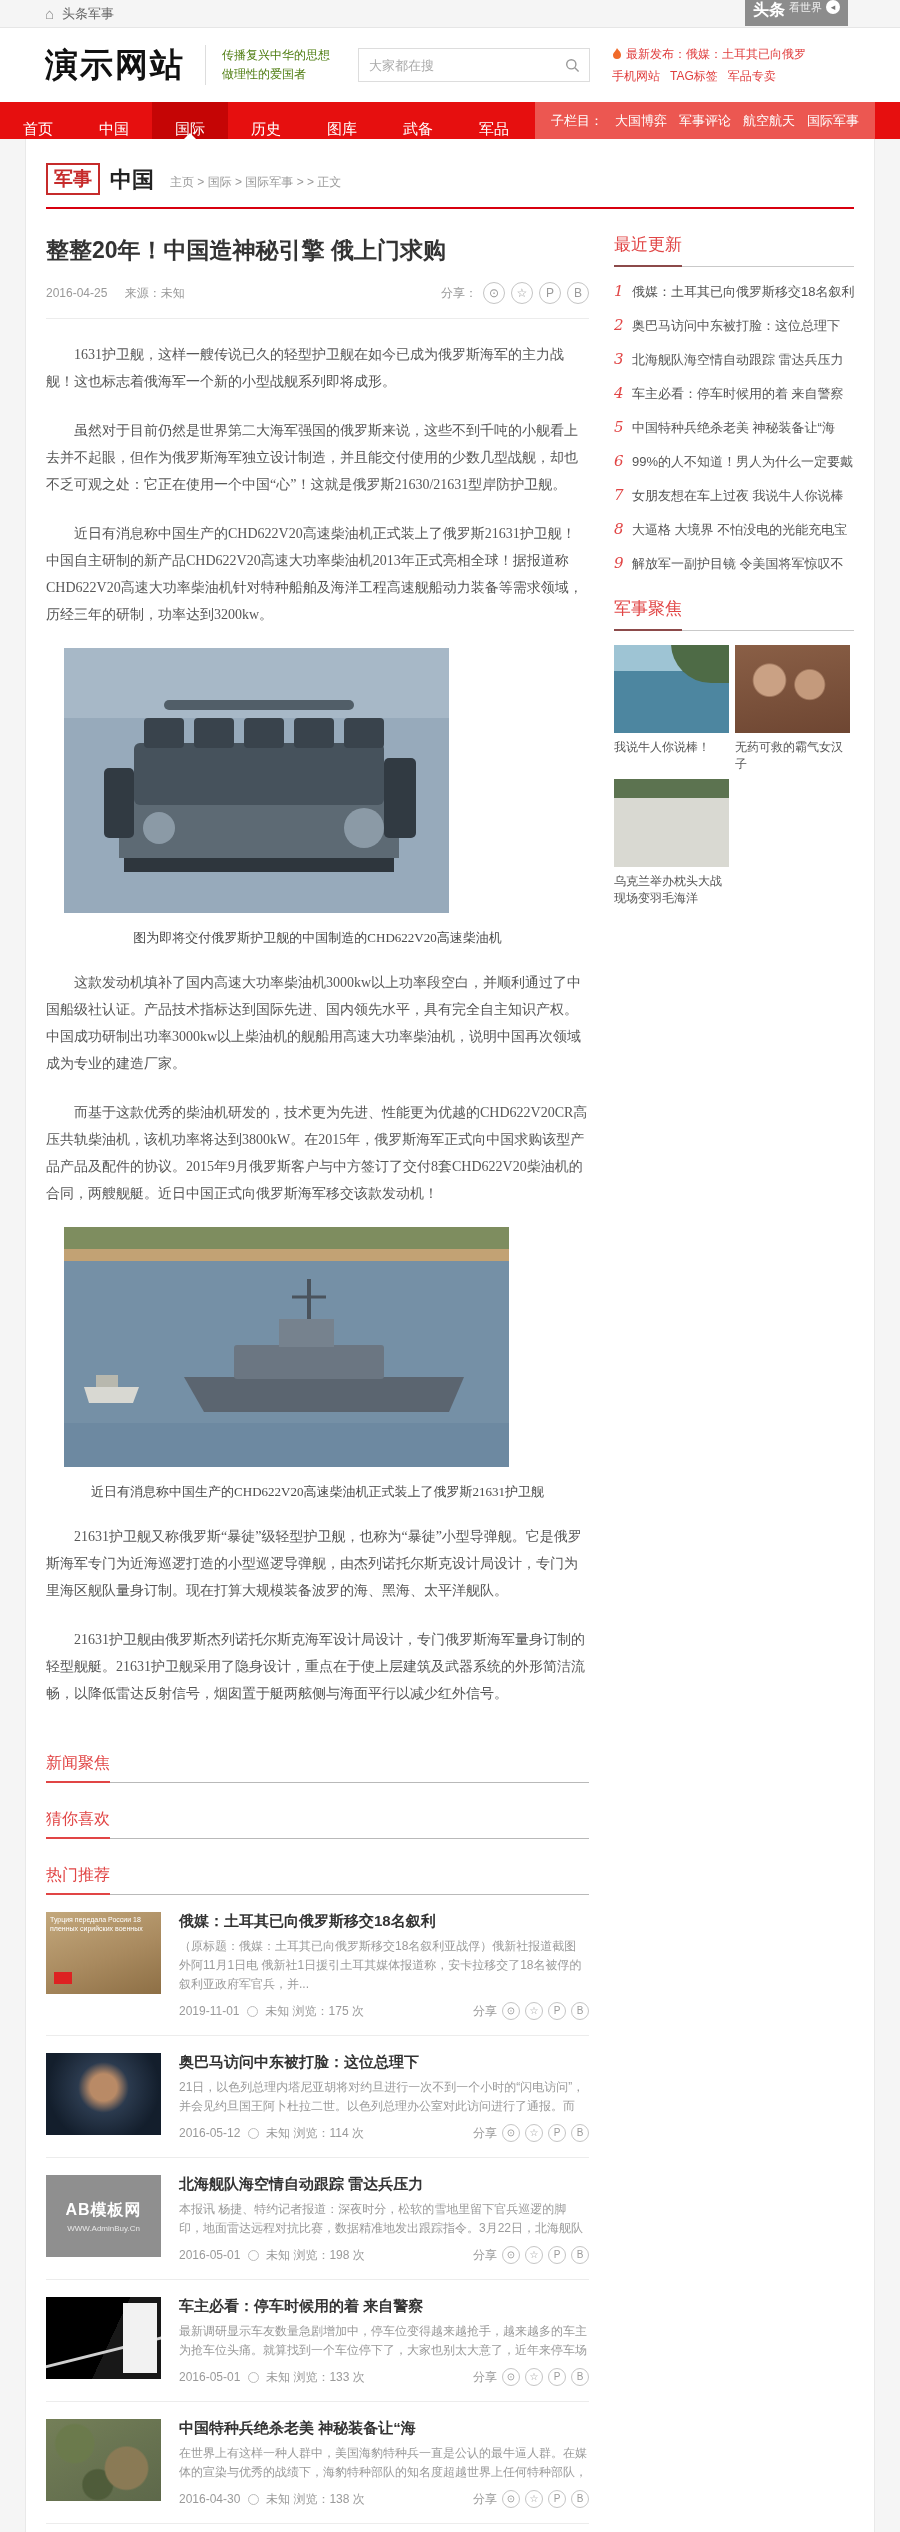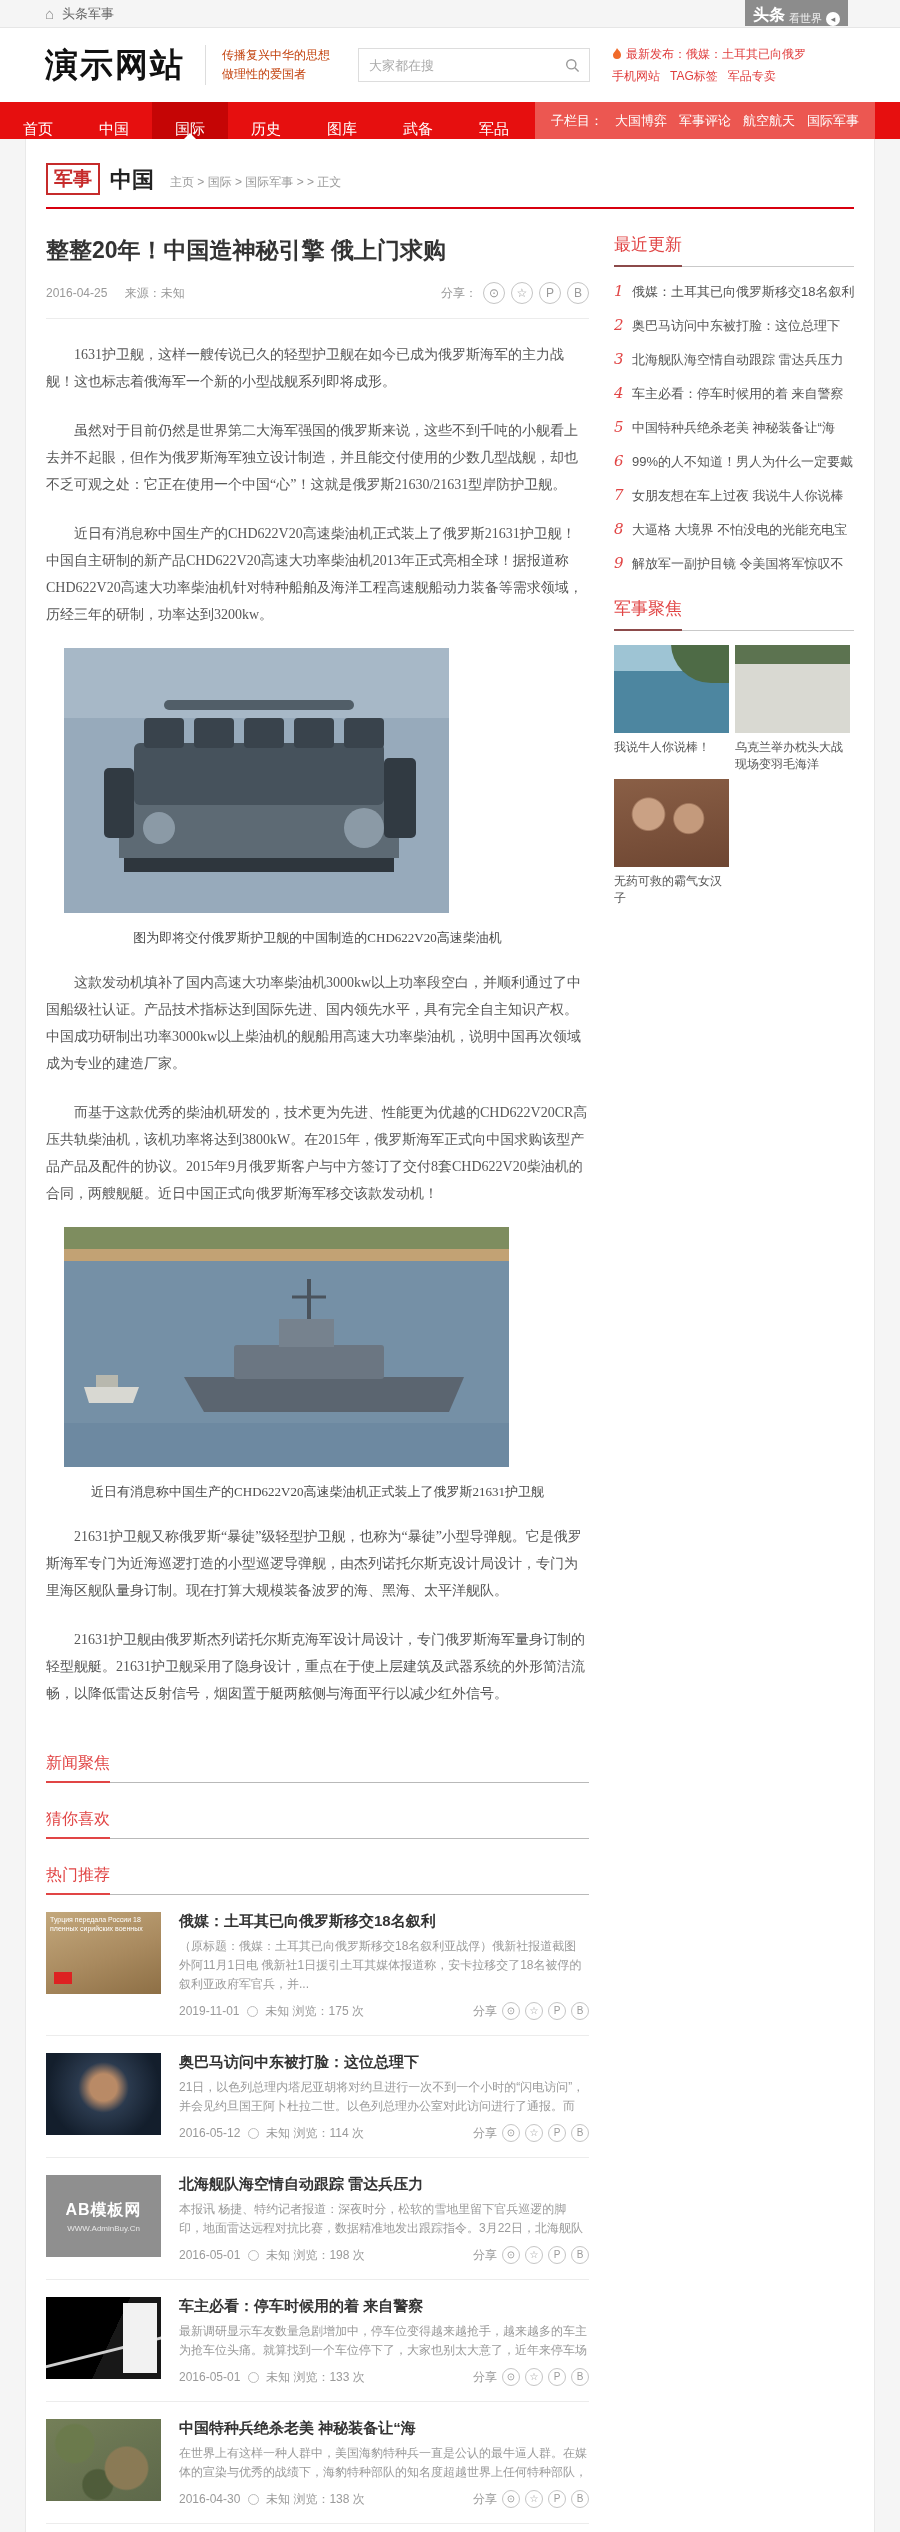--- a/index.html
+++ b/index.html
@@ -4,31 +4,31 @@
 <style>
   * { margin:0; padding:0; box-sizing:border-box; }
   html,body { width:900px; background:#f5f5f5; font-family:"Liberation Sans", sans-serif; }
 
   
   .topbar { height:28px; background:#f5f5f5; border-bottom:1px solid #e6e6e6; position:relative;
             display:flex; align-items:center; padding-left:45px; }
   .topbar .home { color:#8a8a8a; font-size:15px; margin-right:8px; }
   .topbar .site { color:#666; font-size:13px; }
   .badge { position:absolute; right:52px; top:0; height:26px; background:#8c8c8c; color:#fff;
-           display:flex; align-items:flex-end; padding:0 8px; gap:4px; cursor:pointer; }
+           display:flex; align-items:flex-start; padding:0 8px; gap:4px; cursor:pointer; }
   .badge .b1 { font-size:16px; font-weight:bold; }
   .badge .b2 { font-size:11px; color:#eee; }
   .badge .circ { width:14px; height:14px; border-radius:50%; background:#fff; color:#777;
                  font-size:9px; line-height:14px; text-align:center; }
 
   
   .header { background:#fff; height:74px; display:flex; align-items:center; padding:0 30px 0 45px; }
   .logo { font-size:33px; font-weight:bold; color:#111; letter-spacing:2px; }
   .vline { width:1px; height:40px; background:#ddd; margin:0 16px 0 20px; }
-  .slogan { font-size:12px; color:#c2410c; line-height:19px; }
+  .slogan { font-size:12px; color:#4d7c0f; line-height:19px; }
   .search { margin-left:28px; width:232px; height:34px; border:1px solid #ddd; display:flex; background:#fff; }
   .search input { flex:1; border:0; outline:none; padding:0 10px; font-size:13px; color:#333;
                   font-family:"Liberation Sans",sans-serif; }
   .search input::placeholder { color:#aaa; }
   .search .sbtn { width:34px; background:#fff; border:0; cursor:pointer; display:flex; align-items:center; justify-content:center; }
   .hright { margin-left:22px; font-size:12px; line-height:20px; }
   .hright .latest { color:#e03e3e; white-space:nowrap; display:flex; align-items:center; gap:4px; }
   .hright .qlinks { color:#e03e3e; display:flex; gap:10px; margin-top:2px; }
   .hright .qlinks span { cursor:pointer; }
   .flame { width:10px; height:12px; display:inline-block; }
@@ -460,23 +460,23 @@
 
       <div class="sbhead">
         <span>军事聚焦</span>
       </div>
       <div class="fgrid">
         <div class="fcell">
           <div class="fimg f1"></div>
           <div class="fcap">我说牛人你说棒！</div>
         </div>
         <div class="fcell">
+          <div class="fimg f3"></div>
+          <div class="fcap">无药可救的霸气女汉子</div>
+        </div>
+        <div class="fcell">
           <div class="fimg f4"></div>
           <div class="fcap">乌克兰举办枕头大战 现场变羽毛海洋</div>
         </div>
-        <div class="fcell">
-          <div class="fimg f3"></div>
-          <div class="fcap">无药可救的霸气女汉子</div>
-        </div>
       </div>
     </div>
   </div>
 </div>
 
 </body></html>

